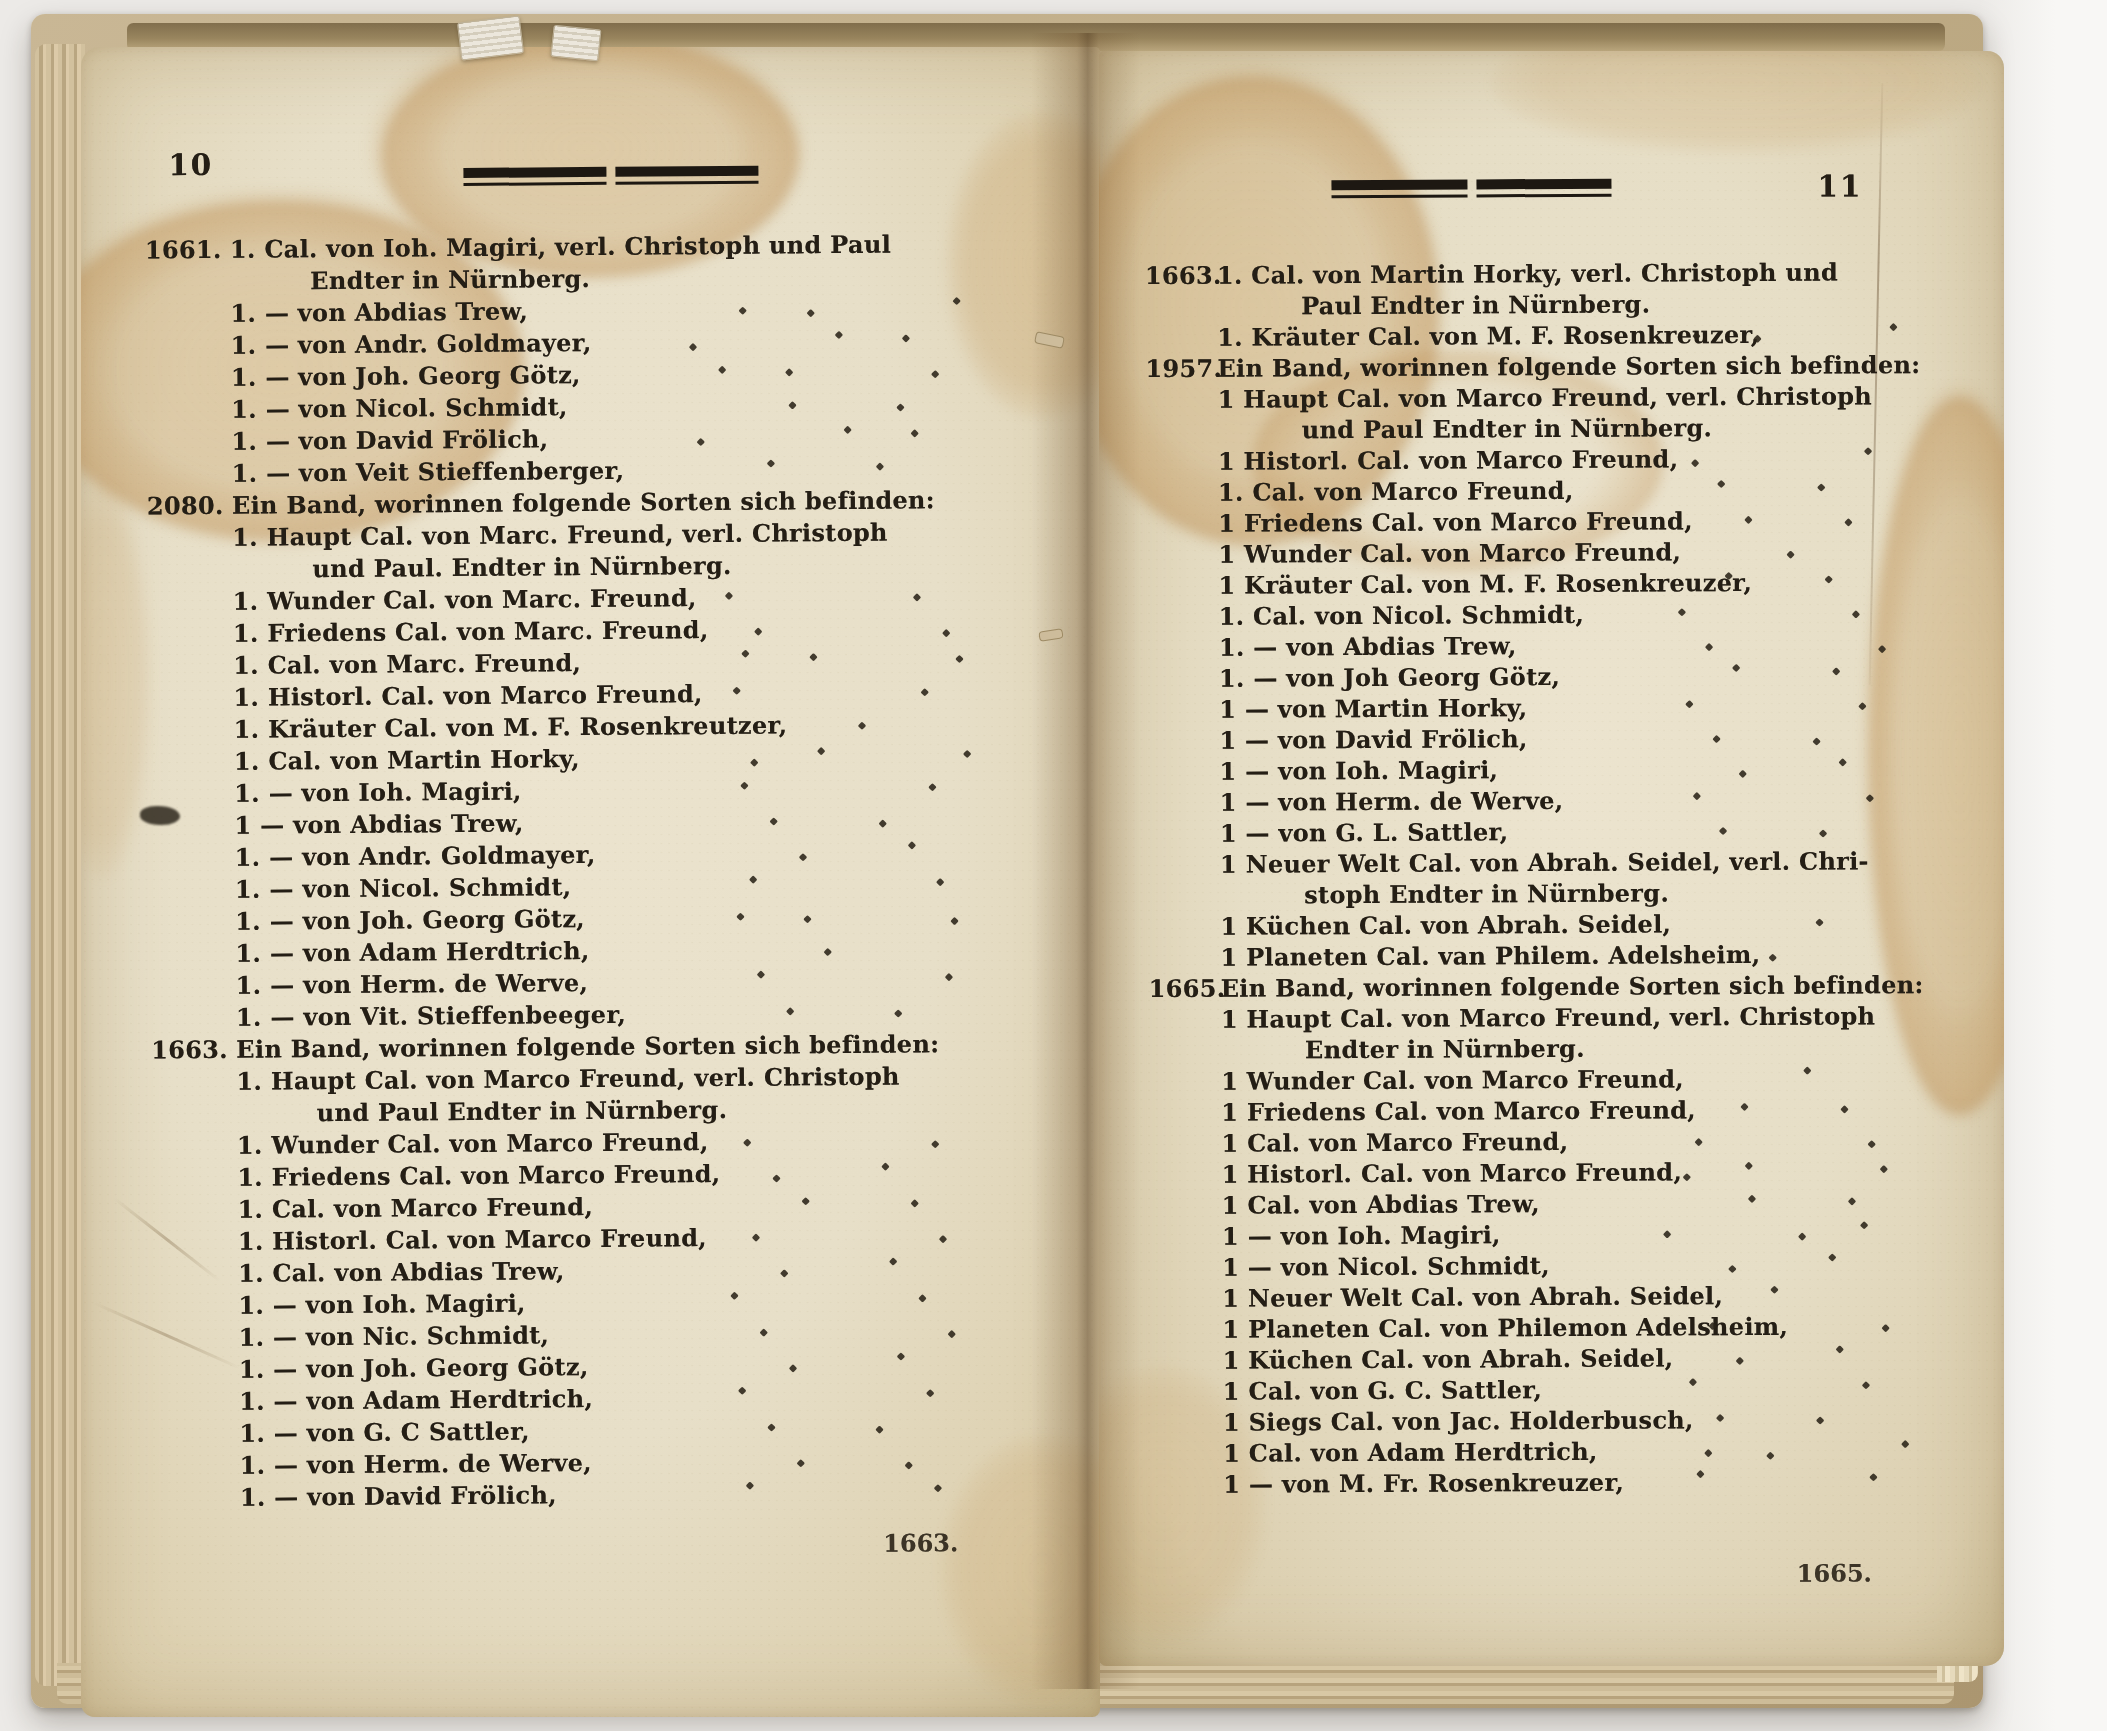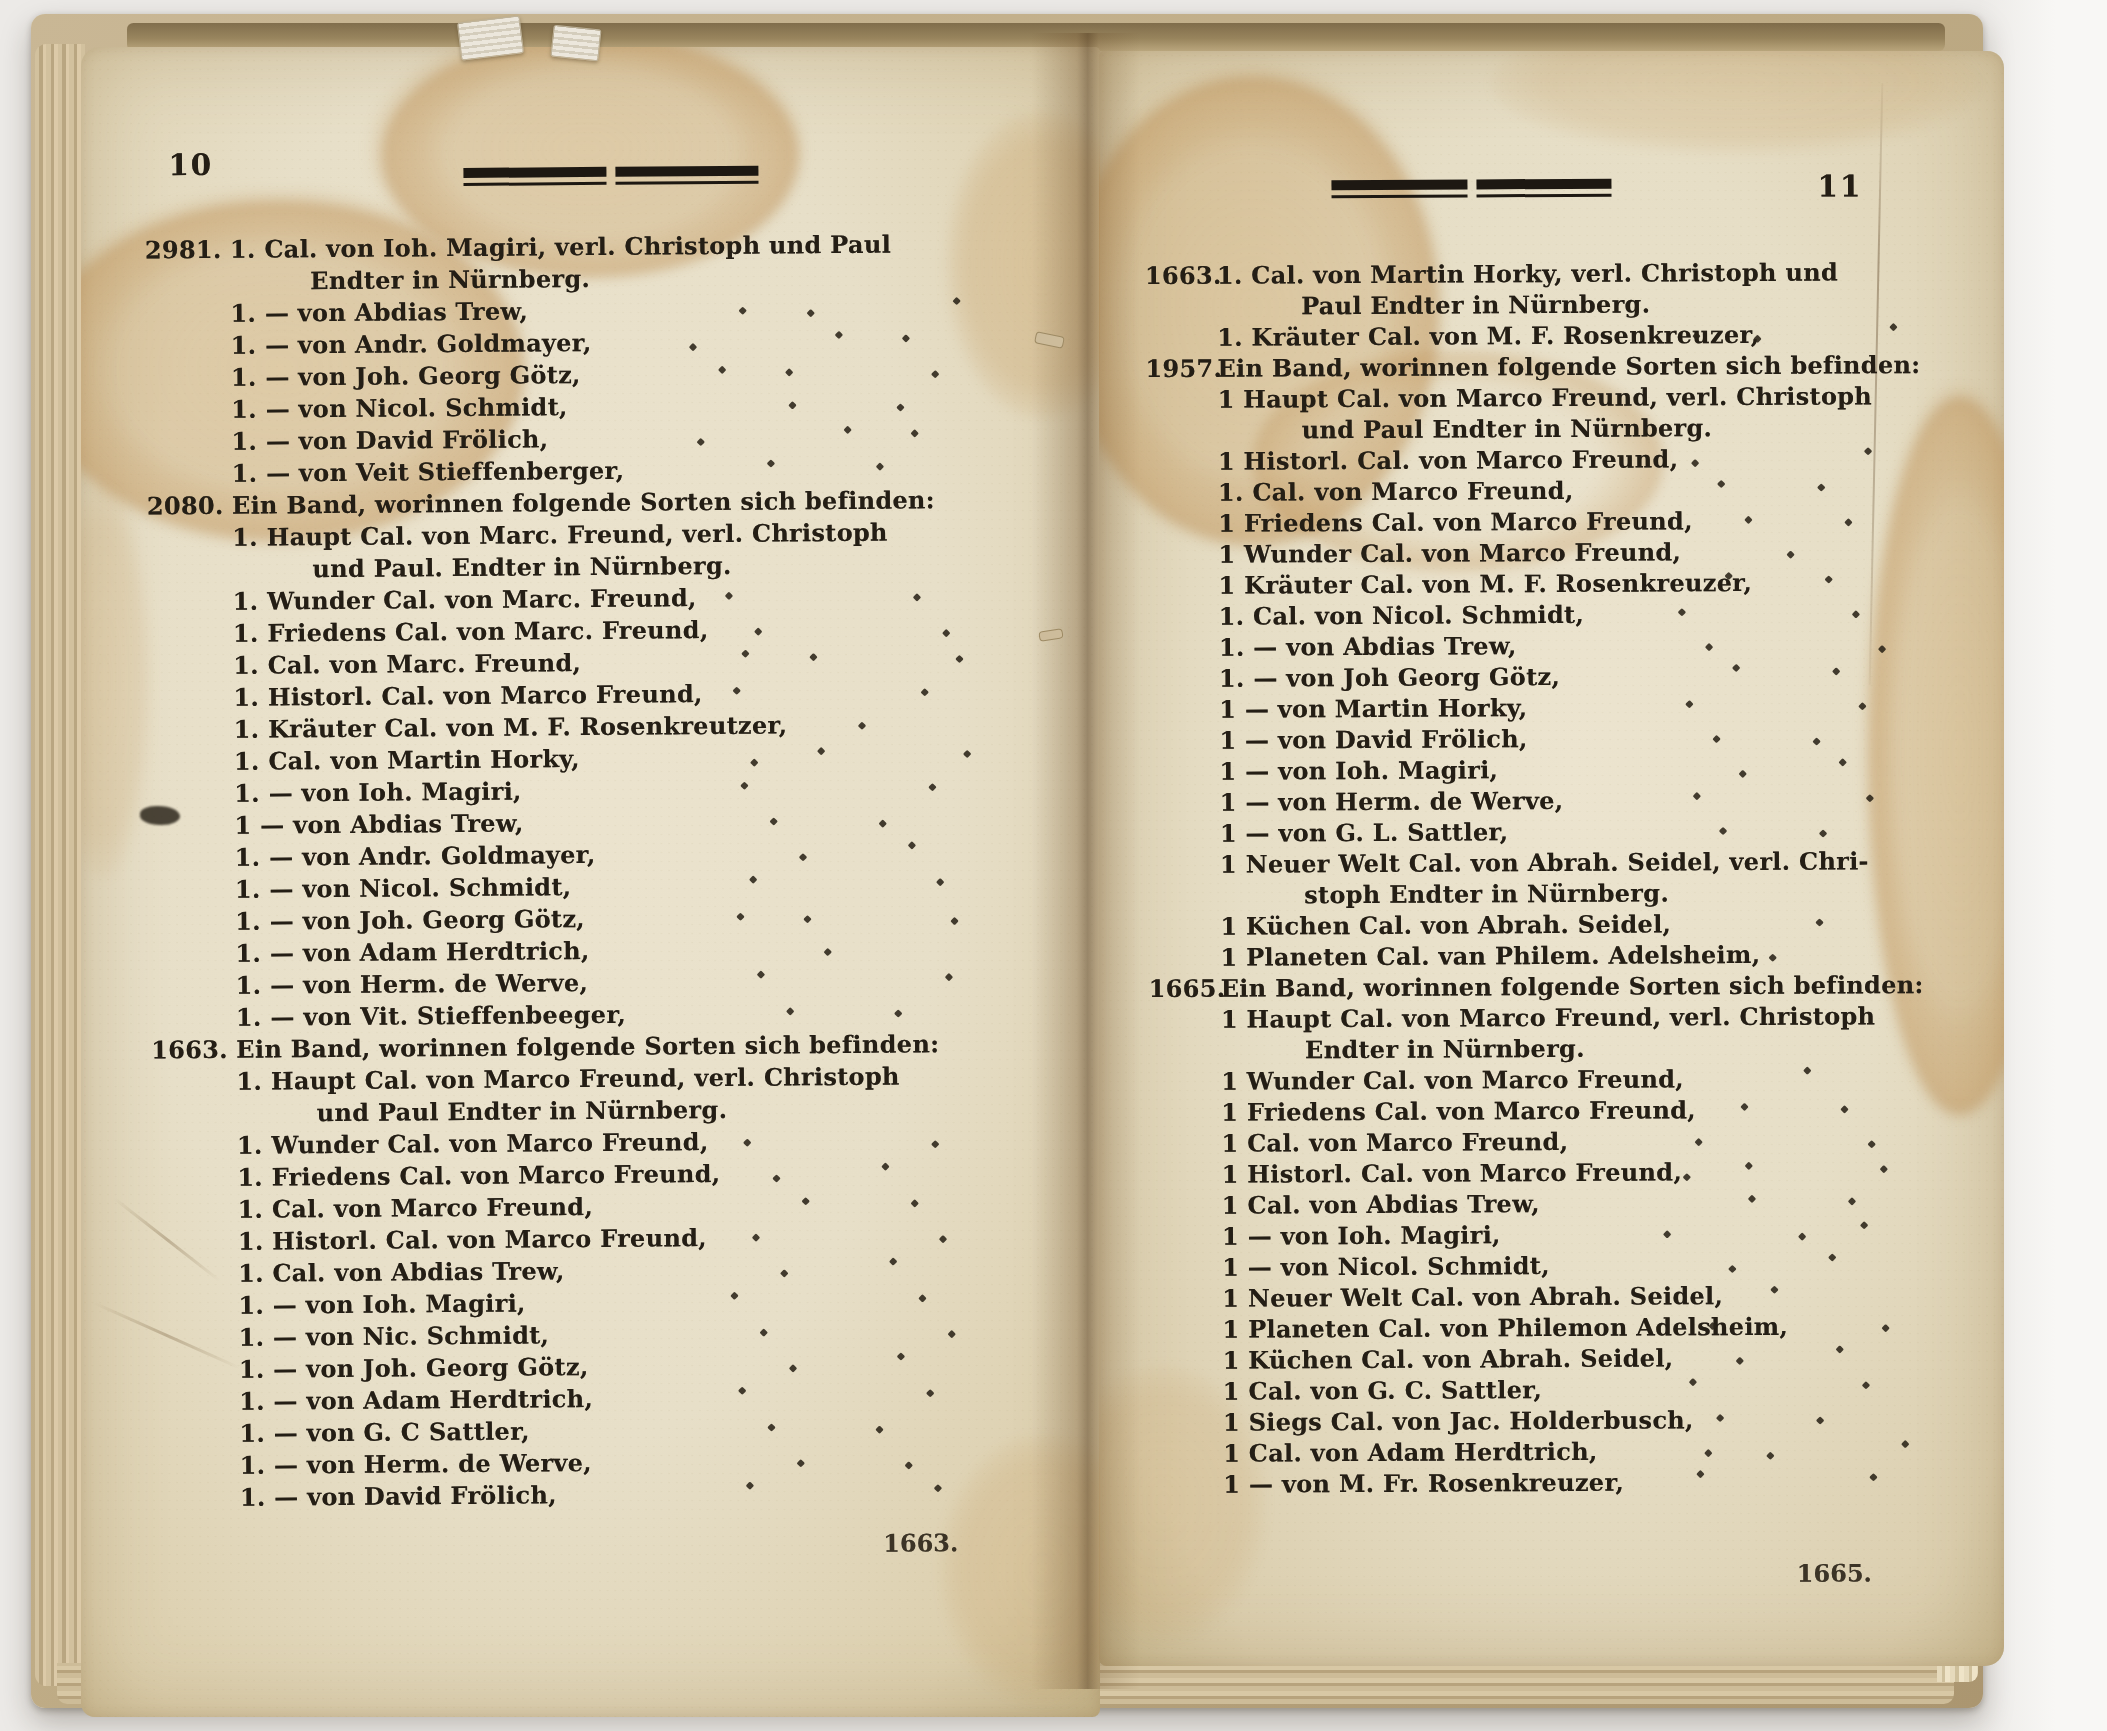--- a/index.html
+++ b/index.html
@@ -124,21 +124,21 @@
       <div class="crease cr1"></div>
       <div class="crease cr2"></div>
       <div class="smudge"></div>
       <div class="page-inner">
         <span class="pagenum">10</span>
         <div class="headpiece">
           <span class="seg"></span>
           <span class="seg"></span>
         </div>
         <div class="lines" id="lines-left">
-            <div class="line ind0"><span class="year">2981.</span><span class="txt">1. Cal. von Ioh. Magiri, verl. Christoph und Paul</span></div>
+            <div class="line ind0"><span class="year">1661.</span><span class="txt">1. Cal. von Ioh. Magiri, verl. Christoph und Paul</span></div>
             <div class="line ind2"><span class="txt">Endter in Nürnberg.</span></div>
             <div class="line ind1"><span class="txt">1. — von Abdias Trew,</span><span class="dot" style="left: 65.8286%; top: 13.6px;"></span><span class="dot" style="left: 73.2571%; top: 16.6px;"></span><span class="dot" style="left: 89.4857%; top: 6.4px;"></span></div>
             <div class="line ind1"><span class="txt">1. — von Andr. Goldmayer,</span><span class="dot" style="left: 60.2286%; top: 17.7px;"></span><span class="dot" style="left: 76.4571%; top: 7.4px;"></span><span class="dot" style="left: 83.8857%; top: 10.5px;"></span></div>
             <div class="line ind1"><span class="txt">1. — von Joh. Georg Götz,</span><span class="dot" style="left: 63.4286%; top: 8.5px;"></span><span class="dot" style="left: 70.8571%; top: 11.5px;"></span><span class="dot" style="left: 87.0857%; top: 14.6px;"></span></div>
             <div class="line ind1"><span class="txt">1. — von Nicol. Schmidt,</span><span class="dot" style="left: 71.2%; top: 12.6px;"></span><span class="dot" style="left: 83.2%; top: 15.6px;"></span></div>
             <div class="line ind1"><span class="txt">1. — von David Frölich,</span><span class="dot" style="left: 61.0286%; top: 16.6px;"></span><span class="dot" style="left: 77.2571%; top: 6.4px;"></span><span class="dot" style="left: 84.6857%; top: 9.5px;"></span></div>
             <div class="line ind1"><span class="txt">1. — von Veit Stieffenberger,</span><span class="dot" style="left: 68.8%; top: 7.4px;"></span><span class="dot" style="left: 80.8%; top: 10.5px;"></span></div>
             <div class="line ind0"><span class="year">2080.</span><span class="txt">Ein Band, worinnen folgende Sorten sich befinden:</span></div>
             <div class="line ind1"><span class="txt">1. Haupt Cal. von Marc. Freund, verl. Christoph</span></div>
             <div class="line ind2"><span class="txt">und Paul. Endter in Nürnberg.</span></div>

